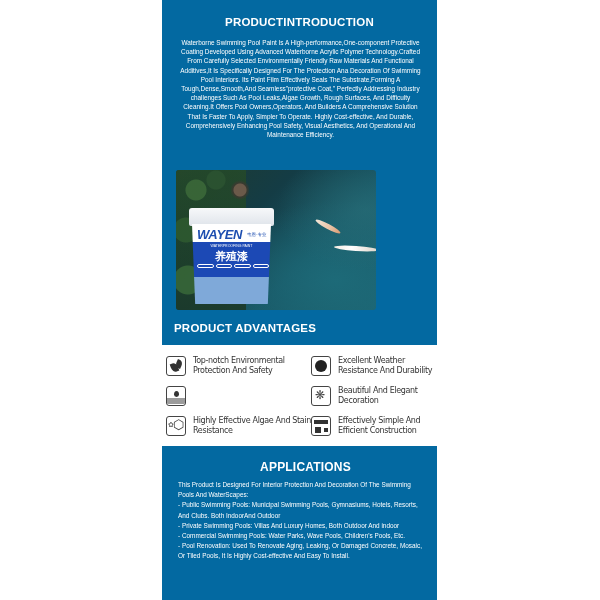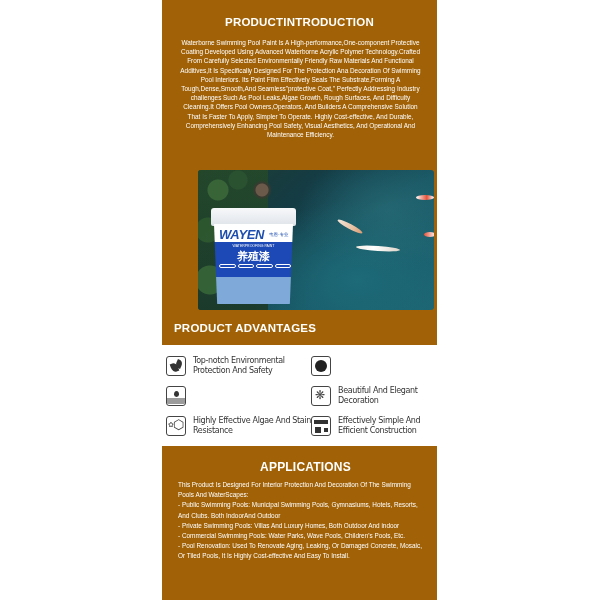--- a/index.html
+++ b/index.html
@@ -1,37 +1,37 @@
 <!DOCTYPE html>
 <html><head>
   <meta charset="utf-8">
   <style>
     * { box-sizing: border-box; margin: 0; padding: 0; }
     html, body { width: 600px; height: 600px; background: #ffffff; overflow: hidden; }
     body { position: relative; font-family: "Liberation Sans", sans-serif; }
 
     .panel {
       position: absolute; left: 162px; top: 0; width: 275px; height: 600px;
-      background: #a16207;
+      background: #0369a1;
     }
 
     .sec-title {
       color: #ffffff; text-align: center; font-weight: bold;
       font-size: 11.5px; letter-spacing: 0.2px;
     }
 
     .intro-title { position: absolute; left: 0; top: 16px; width: 275px; }
 
     .intro-text {
       position: absolute; left: 16px; top: 38px; width: 245px;
       color: #ffffff; font-size: 6.4px; line-height: 9.2px; text-align: center;
     }
 
     .photo {
-      position: absolute; left: 36px; top: 170px; width: 236px; height: 140px;
+      position: absolute; left: 14px; top: 170px; width: 200px; height: 140px;
       border-radius: 3px; overflow: hidden;
       background:
         radial-gradient(ellipse 90px 60px at 190px 40px, rgba(40,110,120,0.7), transparent),
         radial-gradient(ellipse 120px 80px at 160px 110px, #1d6a78, transparent),
         linear-gradient(135deg, #1f3b30 0%, #143c45 35%, #185664 65%, #1d6472 100%);
     }
     .photo .foliage {
       position: absolute; left: 0; top: 0; width: 70px; height: 140px;
       background:
         radial-gradient(circle at 20px 20px, #3c6a38 0 10px, transparent 11px),
@@ -173,20 +173,21 @@
   </div>
 
   <div class="adv-box">
     <div class="adv-grid">
       <div class="adv-item">
         <span class="adv-icon ic-leaf"></span>
         <span class="adv-label">Top-notch Environmental Protection And Safety</span>
       </div>
       <div class="adv-item">
         <span class="adv-icon ic-circle"></span>
+        <span class="adv-label">Excellent Weather Resistance And Durability</span>
       </div>
       <div class="adv-item">
         <span class="adv-icon ic-drop"></span>
       </div>
       <div class="adv-item">
         <span class="adv-icon ic-deco"></span>
         <span class="adv-label">Beautiful And Elegant Decoration</span>
       </div>
       <div class="adv-item">
         <span class="adv-icon ic-hex"></span>

